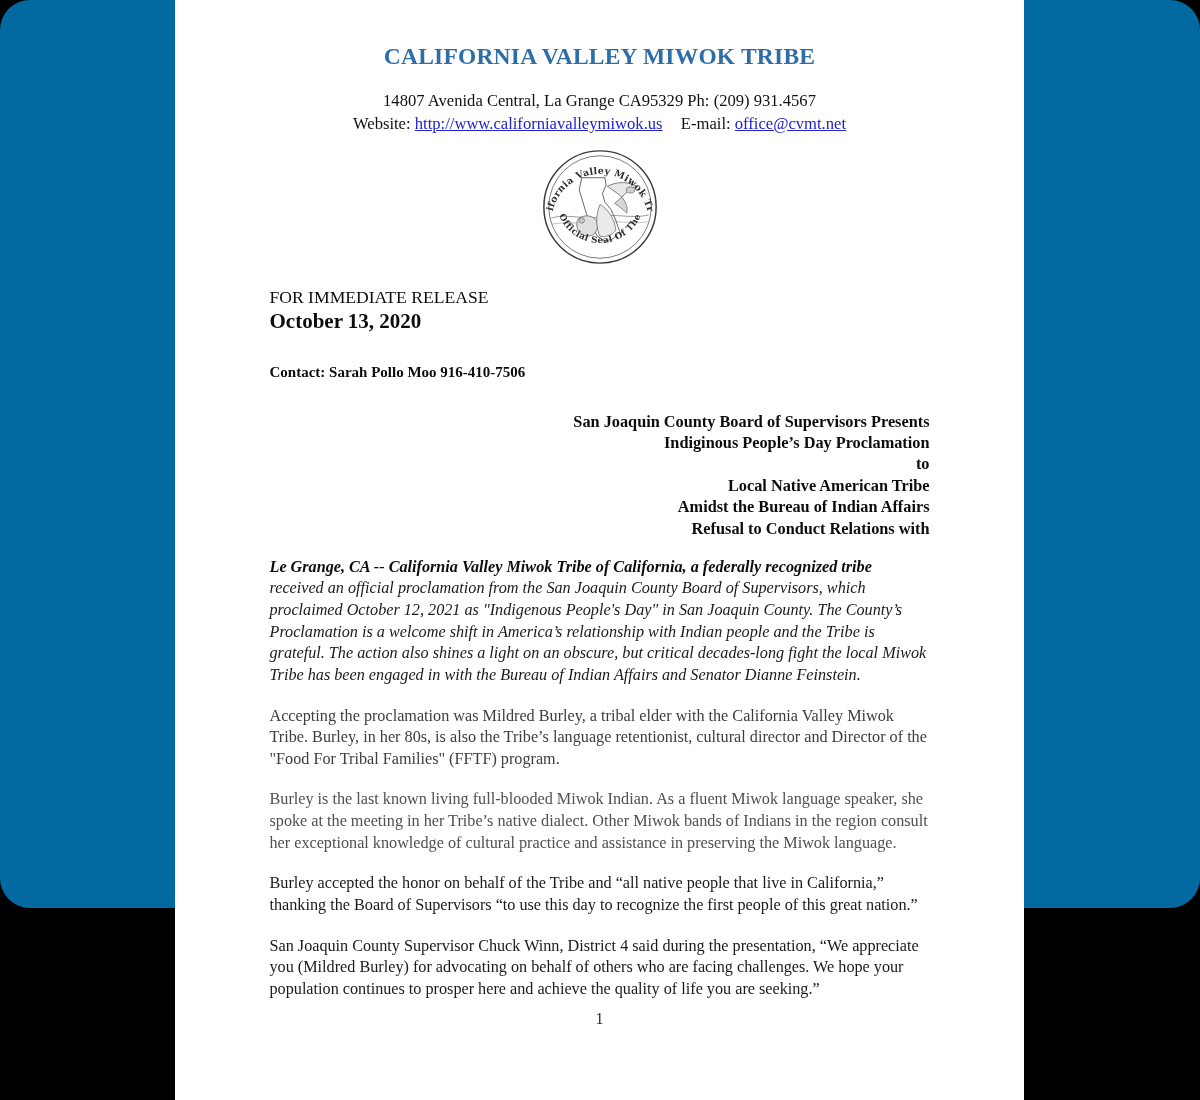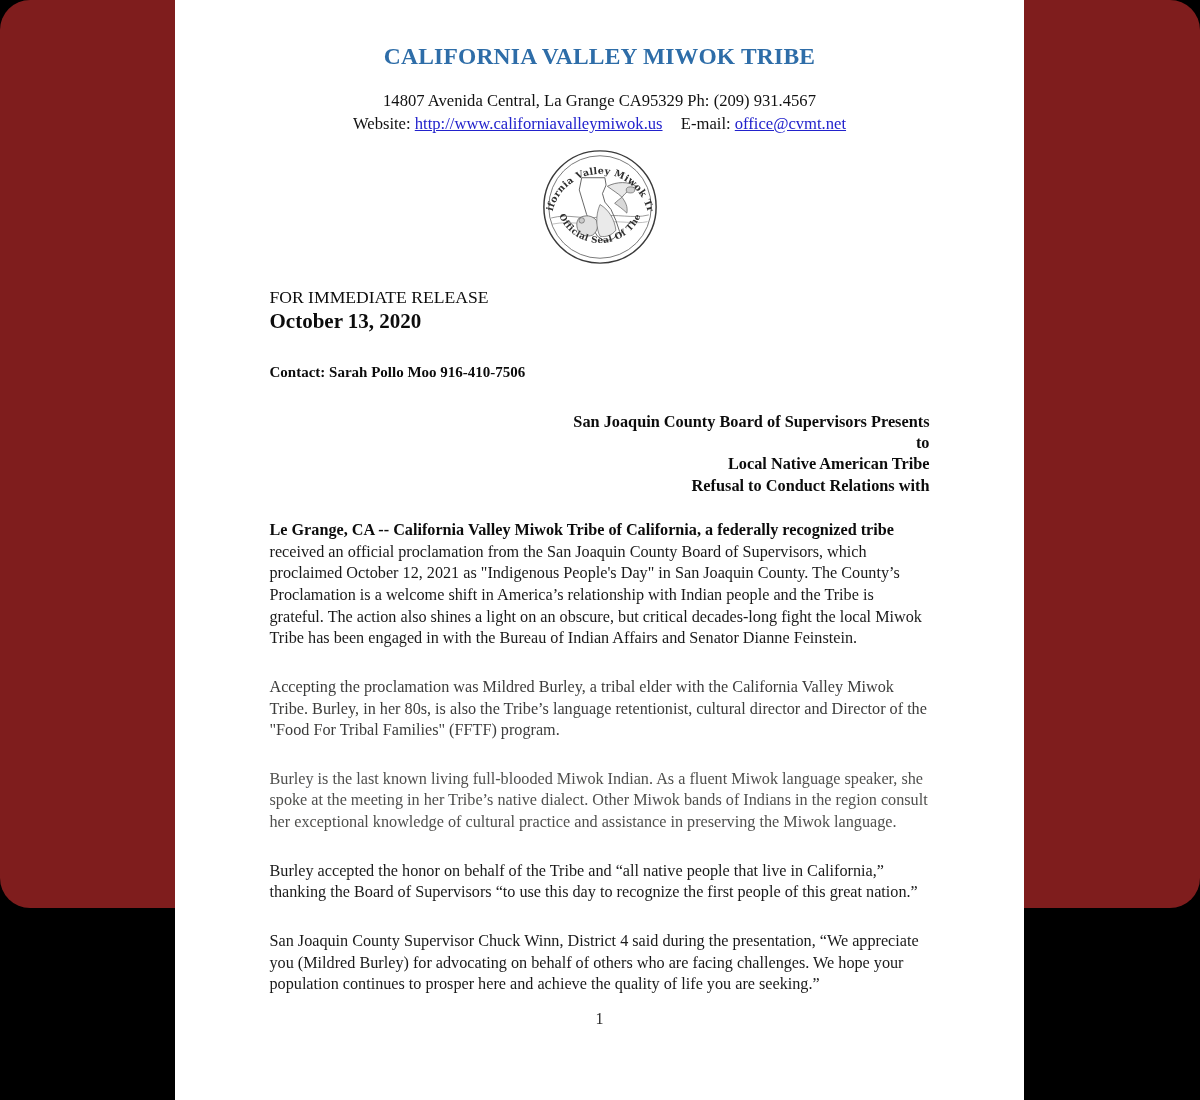--- a/index.html
+++ b/index.html
@@ -12,21 +12,21 @@
     height: 1100px;
     overflow: hidden;
     font-family: "Liberation Serif", "DejaVu Serif", serif;
   }
 
   
   #viewport {
     position: relative;
     width: 1200px;
     height: 908px;
-    background: #7f1d1d;
+    background: #0369a1;
     border-radius: 30px;
   }
   #page {
     position: absolute;
     left: 175px;
     top: 0;
     width: 849px;
     height: 1100px;
     background: #ffffff;
     overflow: hidden;
@@ -111,27 +111,27 @@
     margin-top: 30px;
     text-align: right;
     font-weight: bold;
     font-size: 16.3px;
     line-height: 1.31;
     color: #0c0c0c;
   }
   .headline div { white-space: nowrap; }
 
   .para {
-    margin-top: 27px;
+    margin-top: 19px;
     font-size: 16.2px;
     line-height: 1.335;
     color: #1a1a1a;
     text-align: left;
   }
-  .para.first { margin-top: 24px; }
+  .para.first { margin-top: 18px; font-style: italic; }
   .para b { font-weight: bold; color: #0c0c0c; }
   .faded { color: #50504e; }
   .faded2 { color: #3d3d3c; }
 
   
   .page-number {
     position: absolute;
     left: 0;
     right: 0;
     top: 1010px;
@@ -201,22 +201,24 @@
 
       <div class="content">
 
         <div class="release-head">FOR IMMEDIATE RELEASE</div>
         <div class="release-date">October 13, 2020</div>
 
         <div class="contact-line">Contact: Sarah Pollo Moo 916-410-7506</div>
 
         <div class="headline">
           <div>San Joaquin County Board of Supervisors Presents</div>
+          <div>Indiginous People’s Day Proclamation</div>
           <div>to</div>
           <div>Local Native American Tribe</div>
+          <div>Amidst the Bureau of Indian Affairs</div>
           <div>Refusal to Conduct Relations with</div>
         </div>
 
         <p class="para first"><b>Le Grange, CA -- California Valley Miwok Tribe of California, a federally recognized tribe</b><span> received an official proclamation from the San Joaquin County Board of Supervisors, which proclaimed October 12, 2021 as "Indigenous People's Day" in San Joaquin County. The County’s Proclamation is a welcome shift in America’s relationship with Indian people and the Tribe is grateful. The action also shines a light on an obscure, but critical decades-long fight the local Miwok Tribe has been engaged in with the Bureau of Indian Affairs and Senator Dianne Feinstein.</span></p>
 
         <p class="para faded2">Accepting the proclamation was Mildred Burley, a tribal elder with the California Valley Miwok Tribe. Burley, in her 80s, is also the Tribe’s language retentionist, cultural director and Director of the "Food For Tribal Families" (FFTF) program.</p>
 
         <p class="para faded">Burley is the last known living full-blooded Miwok Indian. As a fluent Miwok language speaker, she spoke at the meeting in her Tribe’s native dialect. Other Miwok bands of Indians in the region consult her exceptional knowledge of cultural practice and assistance in preserving the Miwok language.</p>
 
         <p class="para">Burley accepted the honor on behalf of the Tribe and “all native people that live in California,” thanking the Board of Supervisors “to use this day to recognize the first people of this great nation.”</p>

